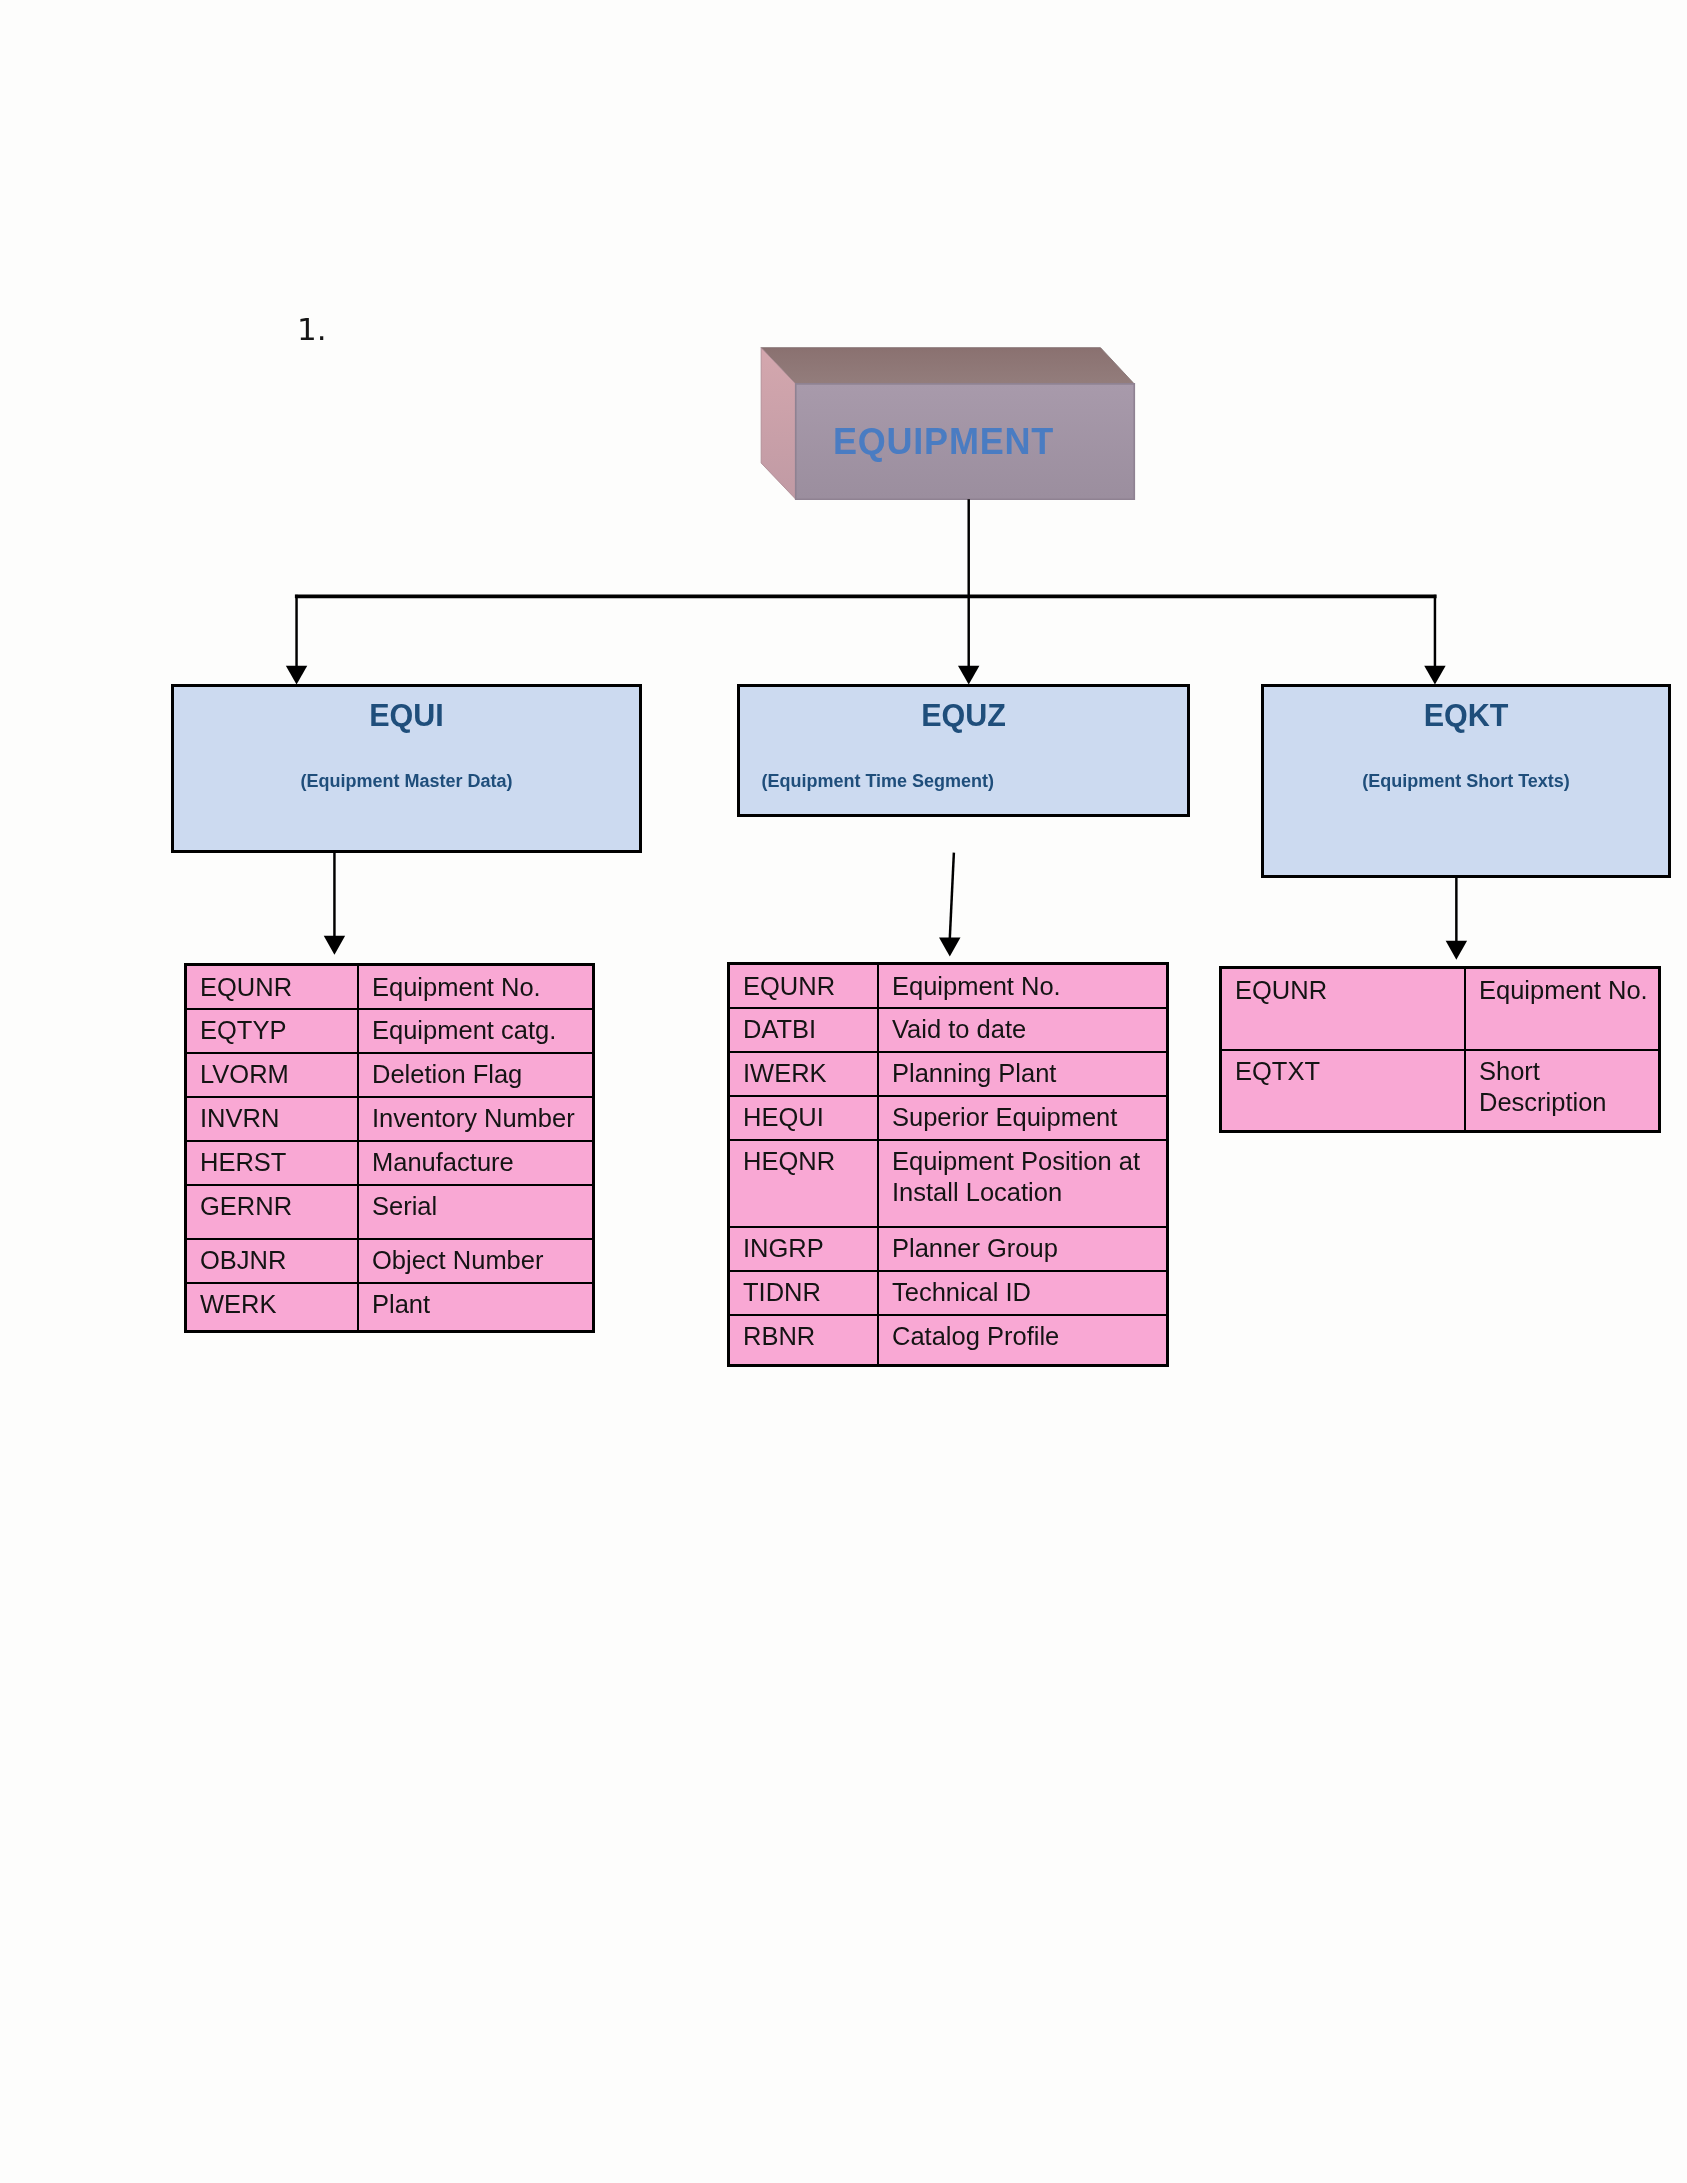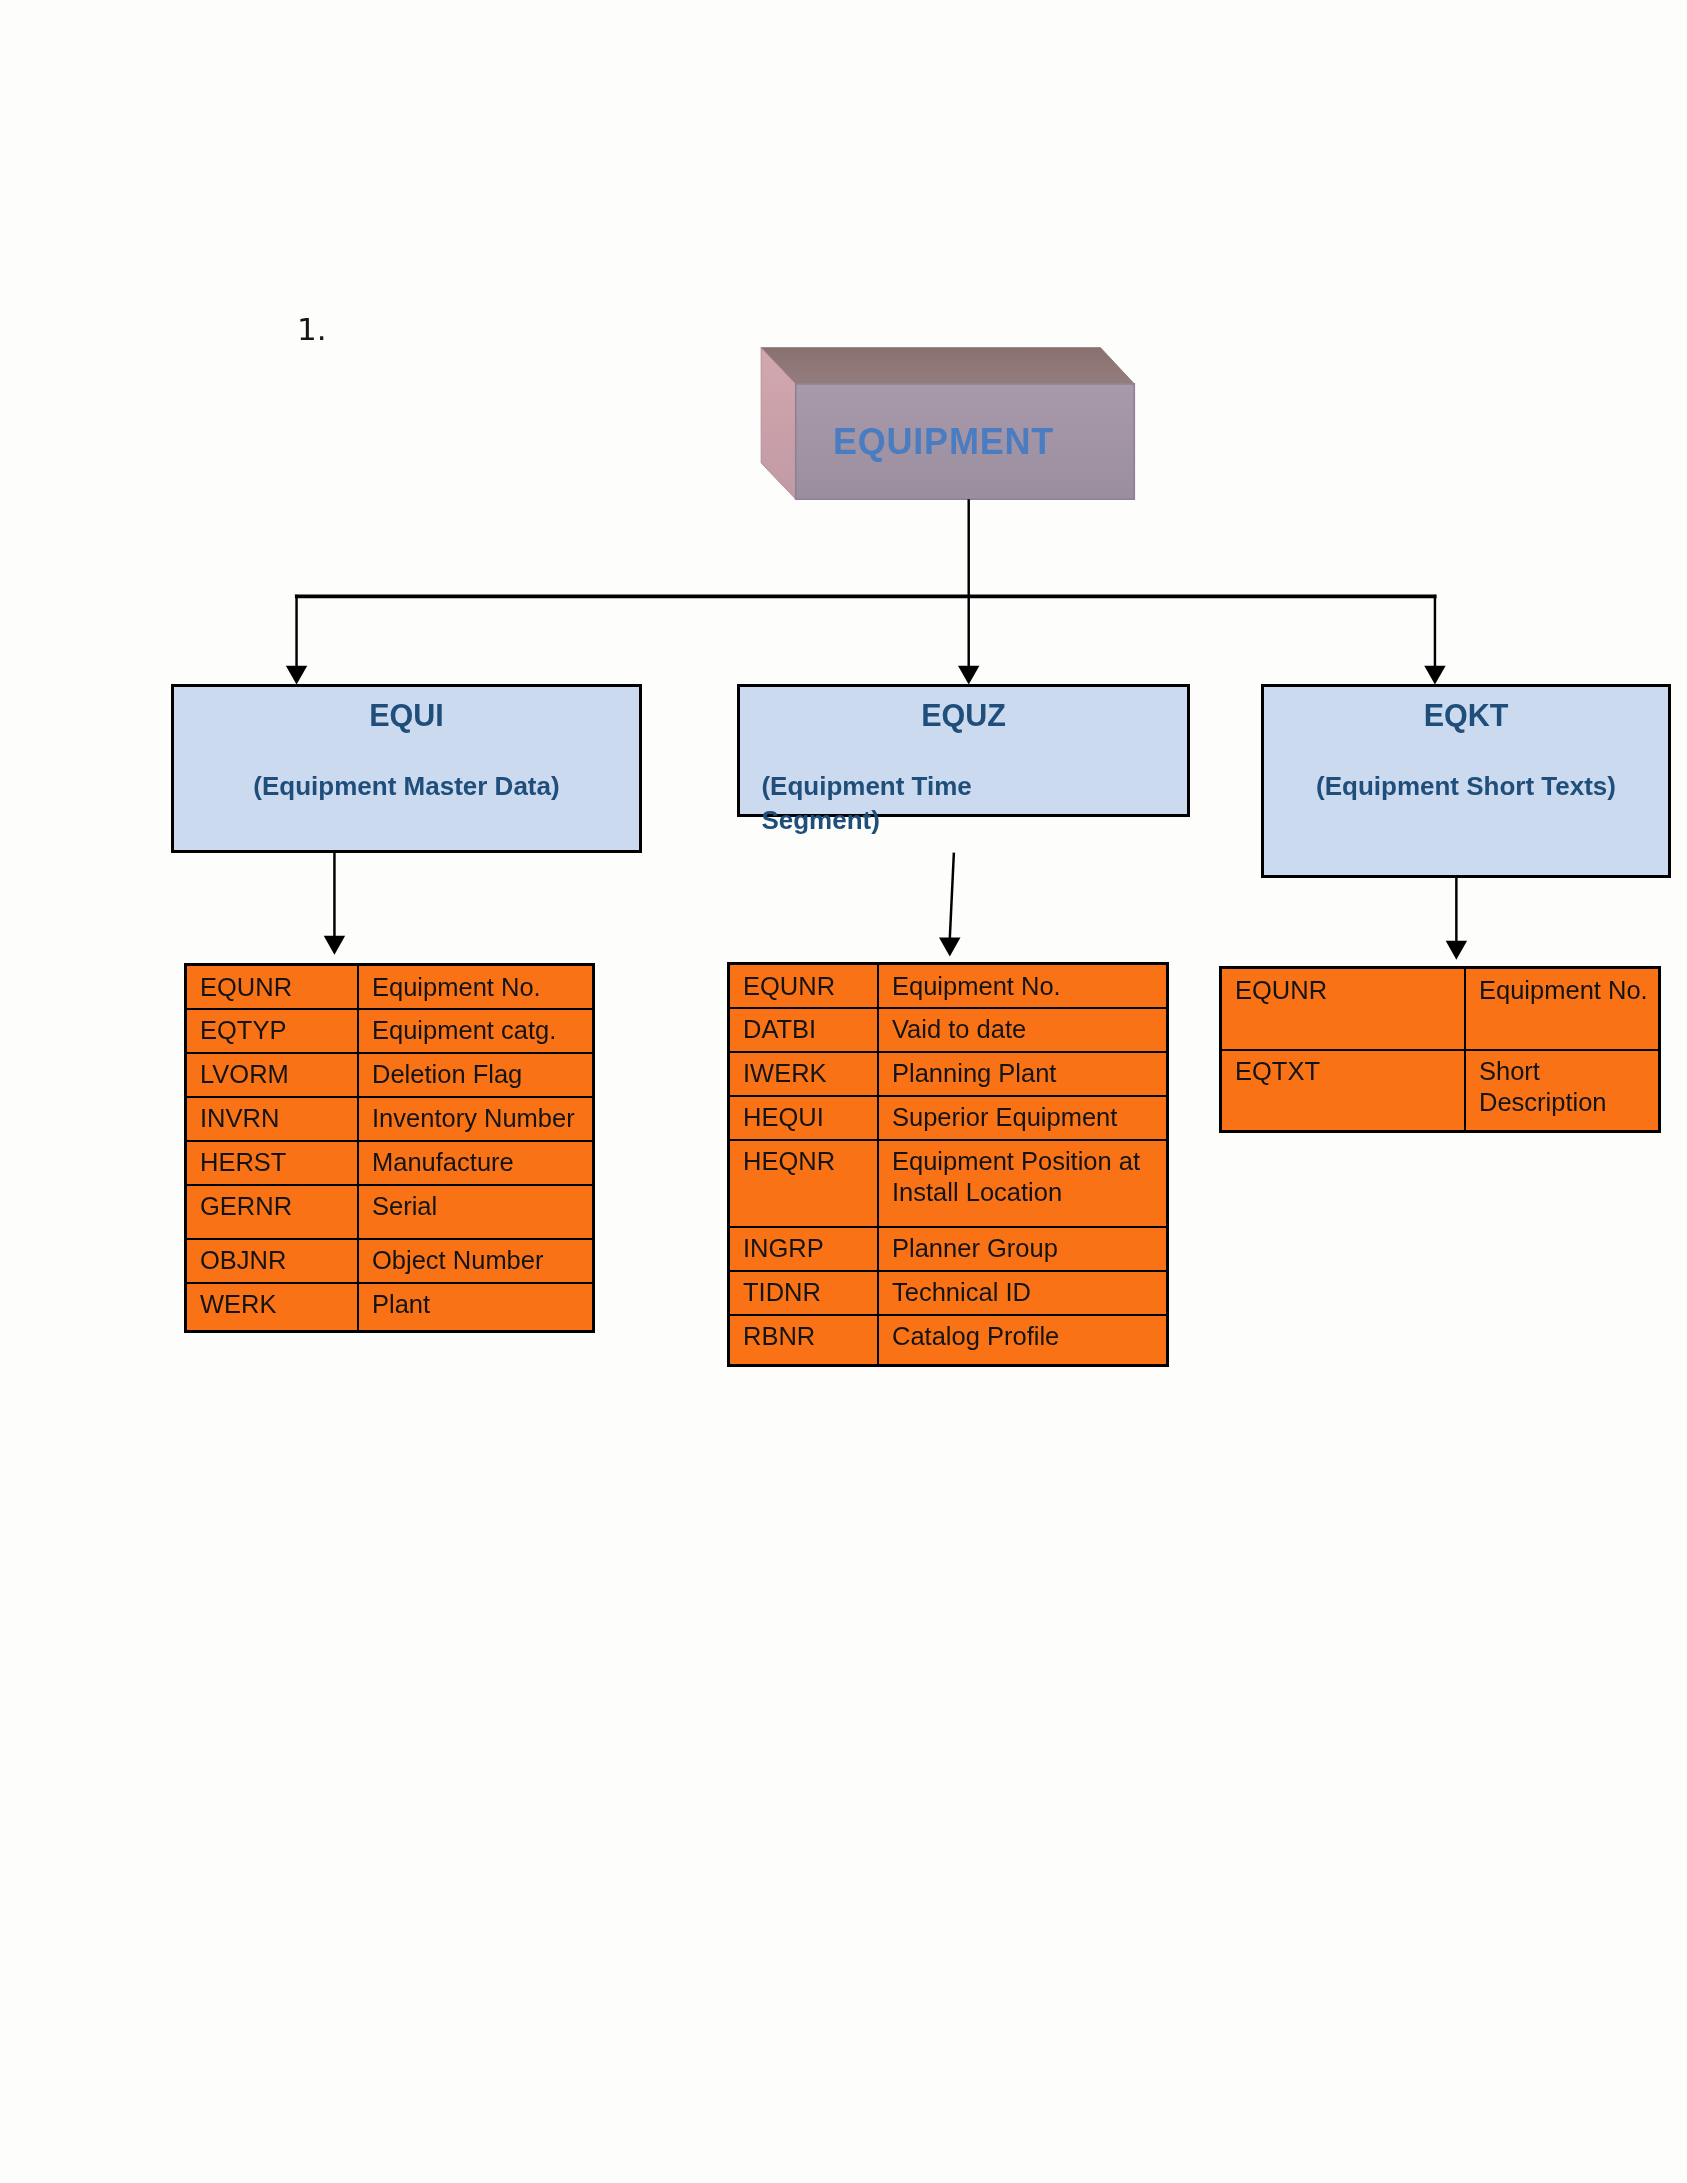--- a/index.html
+++ b/index.html
@@ -34,30 +34,30 @@
     box-sizing:border-box;
     color:var(--node_text,#1f4e7b);
     font-weight:bold;
   }
   .node-title{
     margin-top:11.5px;text-align:center;
     font-size:30.5px;line-height:1.1;
   }
   .node-subtitle{
     margin-top:38px;text-align:center;
-    font-size:26px;line-height:1.3;
+    font-size:18px;line-height:1.3;
   }
   .node-subtitle.left{
     text-align:left;margin-left:21.4px;max-width:277px;
   }
   
   .field-table{
     position:absolute;
     border-collapse:collapse;
-    background:#f97316;
+    background:#f9a8d4;
     table-layout:fixed;
     font-size:25.5px;color:#141414;
   }
   .field-table td{
     border:2.5px solid #000;
     vertical-align:top;
     padding:5.8px 5px 3.3px 13px;
     line-height:1.2;
     overflow:hidden;
   }

